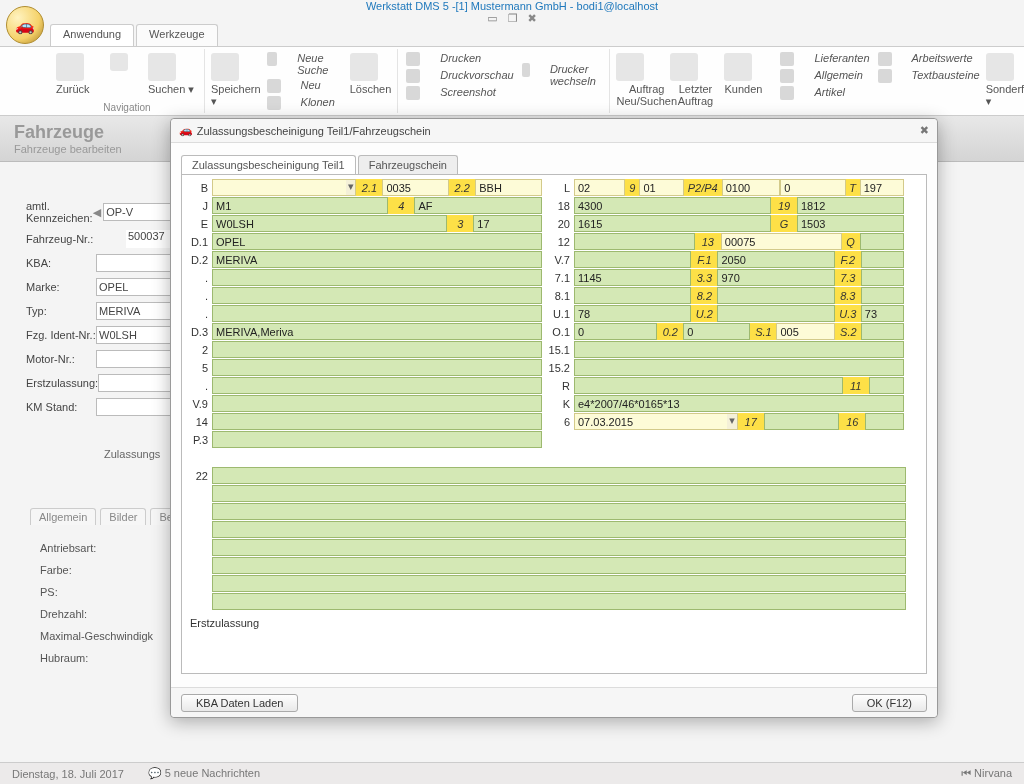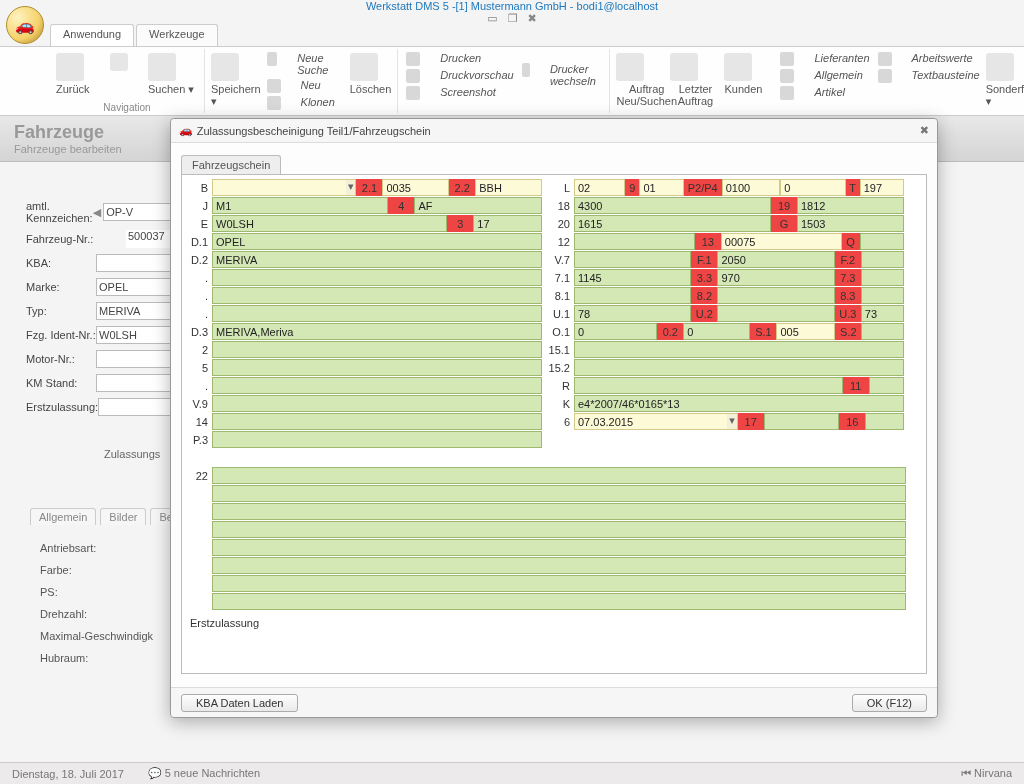--- a/index.html
+++ b/index.html
@@ -40,21 +40,21 @@
   .dlg-tabs { display:flex; gap:2px; margin-bottom:0;}
   .dlg-tab { padding:3px 10px; border:1px solid #bbb; border-bottom:none; background:#eee; color:#555; border-radius:3px 3px 0 0;}
   .dlg-tab.active { background:#fff; }
   .sheet { border:1px solid #bbb; height: 500px; background:#fff; display:flex; gap:6px; padding:4px; flex-wrap:wrap; align-content:flex-start;}
   .col { width: 356px; }
   .line { display:flex; align-items:stretch; margin-bottom:1px; height:17px; }
   .lbl { width:26px; min-width:26px; display:flex; align-items:center; justify-content:flex-end; padding-right:4px; color:#333; background:#fff;}
   .cell { flex:1; background:#d4e8b5; border:1px solid #9db96f; overflow:hidden; }
   .cell input { width:100%; height:100%; border:none; background:transparent; padding:0 3px; color:#222; outline:none;}
   .cell.y input, .cell.y { background:#fdfbd7; border-color:#d3ca8a;}
-  .tag { width:26px; min-width:26px; background:#ef4444; border:none; display:flex; align-items:center; justify-content:center; color:#333; }
+  .tag { width:26px; min-width:26px; background:#fde047; border:none; display:flex; align-items:center; justify-content:center; color:#333;font-style:italic; }
   .bottom-area { width:720px; margin-top:12px;}
   .bottom-area .line { height:17px; }
   .bottom-area .wide { flex:1; background:#d4e8b5; border:1px solid #9db96f;}
   .footer-text { padding:6px 4px 0; color:#333;}
   .dlg-buttons { height:30px; border-top:1px solid #dcdcdc; background:#f6f6f6; display:flex; align-items:center; padding:0 10px; gap:8px; border-radius:0 0 4px 4px;}
   .btn { background:linear-gradient(#fefefe,#e9e9e9); border:1px solid #aaa; border-radius:3px; padding:2px 14px; color:#333; }
   .statusbar { position:absolute; bottom:0; left:0; right:0; height:22px; background:#eceaea; border-top:1px solid #ccc; display:flex; align-items:center; padding:0 12px; color:#777; gap:24px;}
   .statusbar .right { margin-left:auto; }
   .dd { width:10px; text-align:center; color:#666; background:#f4f0d8;}
   .zul-text { position:absolute; left:104px; top:448px; color:#666; font-size:11px;}
@@ -223,25 +223,25 @@
     </div>
   <div class="frow">
       <label>Fzg. Ident-Nr.:</label>
       <input value="W0LSH" style="">
     </div>
   <div class="frow">
       <label>Motor-Nr.:</label>
       <input style="">
     </div>
   <div class="frow">
+      <label>Erstzulassung:</label>
+      <input style="">
+    </div>
+  <div class="frow">
       <label>KM Stand:</label>
-      <input style="">
-    </div>
-  <div class="frow">
-      <label>Erstzulassung:</label>
       <input style="">
     </div>
 </div>
 <div class="zul-text">Zulassungs</div>
 
 <div class="behind-tabs">
   <span>Allgemein</span>
   <span>Bilder</span>
   <span>Bem</span>
 </div>
@@ -255,20 +255,21 @@
 </div>
 
 <div class="dialog">
   <div class="dlg-title">
     <span style="color:#c03030;">🚗</span>
     <span class="t">Zulassungsbescheinigung Teil1/Fahrzeugschein</span>
     <span class="dlg-close">✖</span>
   </div>
   <div class="dlg-body">
     <div class="dlg-tabs">
+      <div class="dlg-tab active">Zulassungsbescheinigung Teil1</div>
       <div class="dlg-tab">Fahrzeugschein</div>
     </div>
     <div class="sheet">
 
       <div class="col">
         <div class="line">
             <span class="lbl">B</span>
             <span class="cell y" style="flex:2.2;display:flex;">
               <input style="">
               <span class="dd">▾</span>

